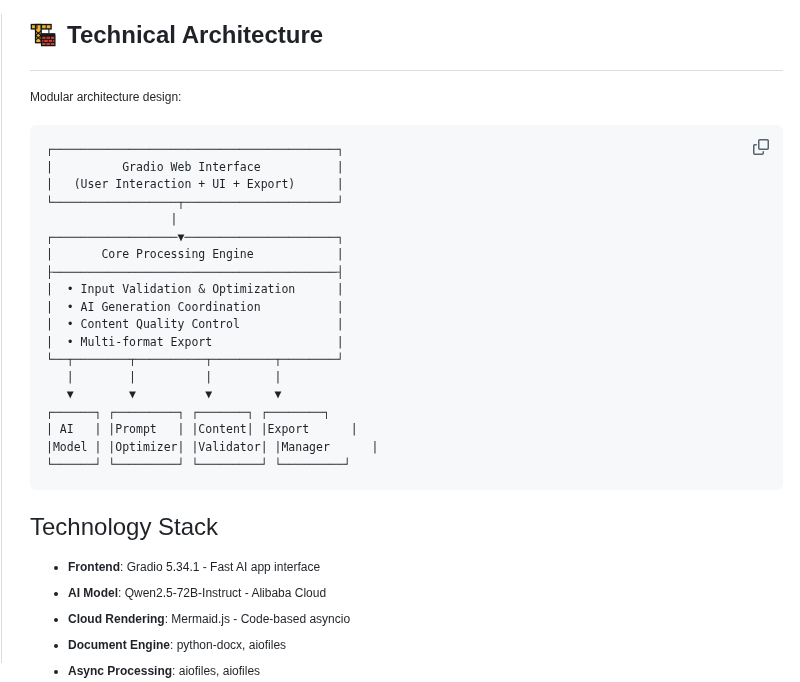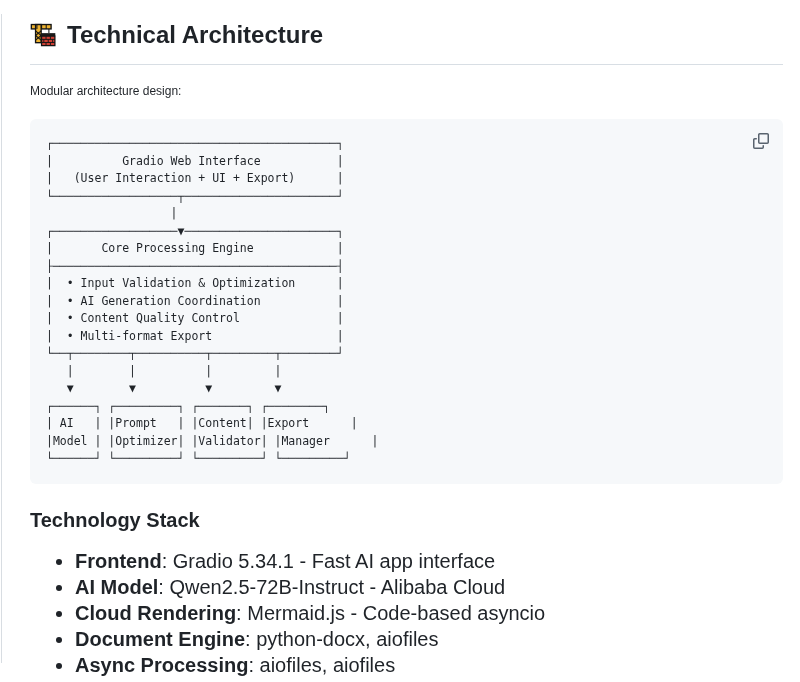--- a/index.html
+++ b/index.html
@@ -27,21 +27,21 @@
     margin-left: 30px;
     width: 753px;
     padding-top: 20px;
     box-sizing: border-box;
   }
   h2.page-title {
     display: flex;
     align-items: center;
     gap: 10px;
     margin: 0;
-    padding-bottom: 14px;
+    padding-bottom: 20px;
     border-bottom: 1px solid #d8dee4;
     font-size: 24px;
     line-height: 30px;
     font-weight: 600;
   }
   h2 .emoji {
     display: inline-flex;
     width: 27px;
     height: 27px;
   }
@@ -75,28 +75,28 @@
     background: transparent;
     border: none;
     border-radius: 6px;
     display: flex;
     align-items: center;
     justify-content: center;
     cursor: pointer;
   }
   h3.stack-title {
     margin: 0 0 16px 0;
-    font-size: 20px;
+    font-size: 24px;
     line-height: 25px;
-    font-weight: 700;
+    font-weight: 400;
   }
   ul.stack-list {
-    margin: 7px;
+    margin: 0;
     padding: 0 0 0 38px;
-    font-size: 20px;
+    font-size: 12px;
   }
   ul.stack-list li {
     margin-top: 2px;
     line-height: 24px;
   }
   ul.stack-list li strong {
     font-weight: 700;
   }
 </style>
 </head>

